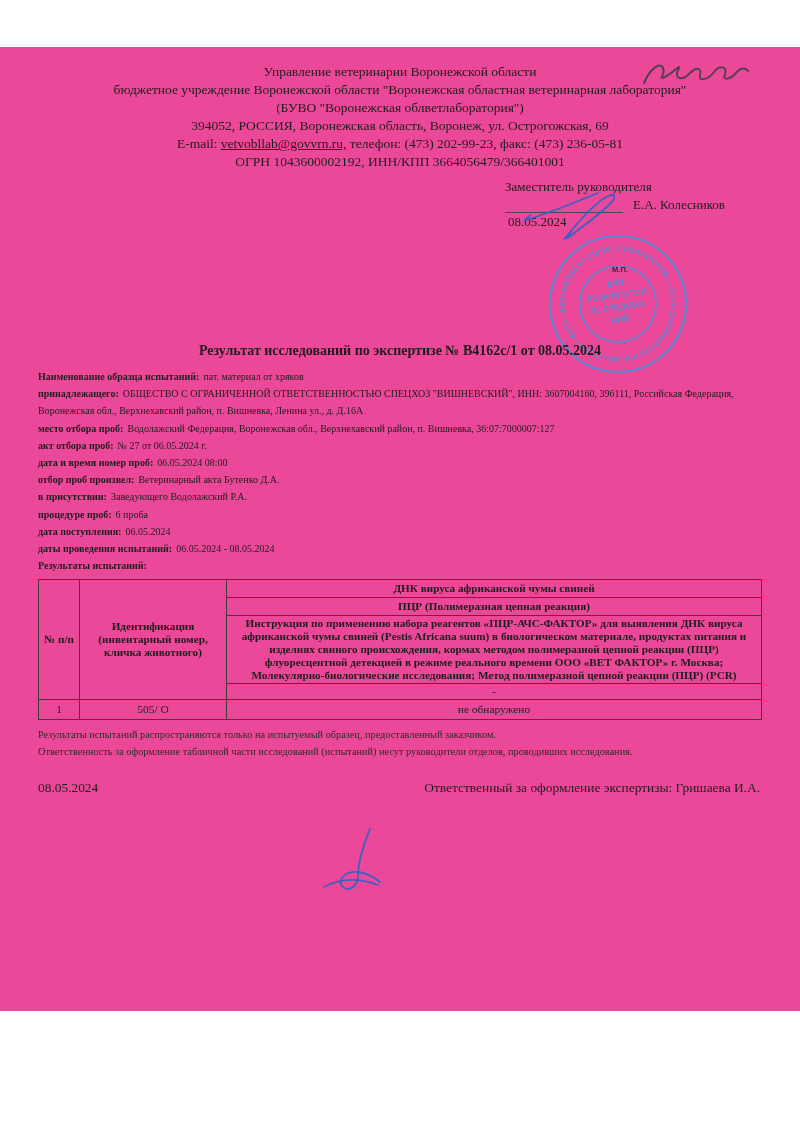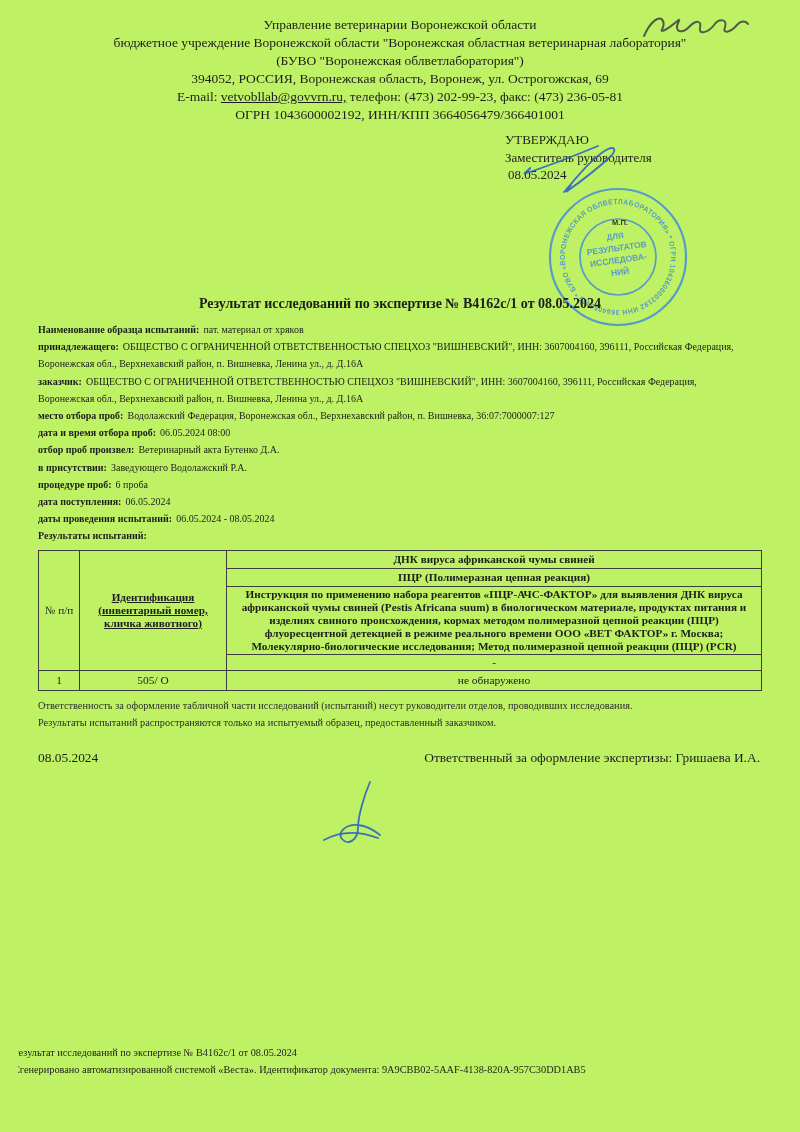--- a/index.html
+++ b/index.html
@@ -1,18 +1,18 @@
 <!DOCTYPE html>
 <html><head>
 <meta charset="utf-8">
 <style>
   html,body{margin:0;padding:0;background:#ffffff;}
   .page{
-    position:relative;width:800px;height:1132px;background:#bef264;overflow:hidden;
-    font-family:"Liberation Serif","DejaVu Serif",serif;color:#1d1d1d;
+    position:relative;width:800px;height:964px;background:#ec4899;overflow:hidden;
+    font-family:"Liberation Serif","DejaVu Serif",serif;color:#1d1d1d;margin-top:47px;
   }
   
   .org-header{position:absolute;top:16px;left:0;width:100%;text-align:center;
     font-size:13.5px;line-height:18px;}
   .org-header .email{ text-decoration:underline; }
   
   .approval{position:absolute;left:505px;top:131px;width:262px;font-size:13px;line-height:17.5px;}
   .sig-row{display:flex;align-items:flex-end;}
   .sig-line{width:118px;border-bottom:1px solid #4a4a4a;height:14px;margin-right:10px;}
   .approval-date{padding-left:3px;}
@@ -20,22 +20,22 @@
   .report-title{position:absolute;top:296px;left:0;width:100%;text-align:center;
     font-weight:bold;font-size:14px;}
   
   .content{position:absolute;left:38px;top:321px;width:726px;}
   .fields{width:717px;font-size:10px;line-height:17.2px;}
   .field .fl{font-weight:bold;margin-right:4px;}
   
   table.results{border-collapse:collapse;width:724px;margin-top:5px;table-layout:fixed;}
   table.results td{border:1px solid #3d3d3d;text-align:center;vertical-align:middle;
     padding:1px 4px;font-size:11.2px;line-height:13px;}
-  td.c-num{width:32px;font-weight:normal;}
-  td.c-id{width:138px;font-weight:bold;text-decoration:underline;}
+  td.c-num{width:32px;font-weight:bold;}
+  td.c-id{width:138px;font-weight:bold;}
   td.h-disease,td.h-method{font-weight:bold;height:15px;}
   td.h-instr{font-weight:bold;font-size:10.3px;line-height:12.3px;padding:2px 8px;height:60px;}
   td.h-norm{height:11px;font-size:10px;line-height:10px;}
   tr.data-row td{height:17px;font-size:11.4px;}
   
   .notes{margin-top:7px;font-size:10.3px;line-height:16.9px;color:#2c2c2c;width:724px;}
   .notes p{margin:0;}
   
   .signoff{margin-top:19px;display:flex;justify-content:space-between;align-items:flex-end;
     font-size:13.4px;width:722px;}
@@ -64,22 +64,25 @@
       <span>телефон: (473) 202-99-23, факс: (473) 236-05-81</span>
     </div>
     <div>ОГРН 1043600002192, ИНН/КПП 3664056479/366401001</div>
   </div>
 
   <svg class="sig" style="left:636px;top:2px;" width="115" height="48" viewBox="0 0 115 48">
     <path d="M8,34 C14,20 24,12 27,19 C30,26 21,31 29,28 C40,22 46,13 42,21 C38,30 46,32 53,25 C60,18 66,18 64,26 C62,33 72,31 78,23 C83,16 92,17 89,25 C86,33 95,30 101,23 C105,18 110,19 112,22" fill="none" stroke="#3b4046" stroke-width="2" stroke-linecap="round" opacity="0.85"></path>
   </svg>
 
   <div class="approval">
-    <div>УТВЕРЖДАЮ</div>
     <div>Заместитель руководителя</div>
+    <div class="sig-row">
+      <span class="sig-line"></span>
+      <span>Е.А. Колесников</span>
+    </div>
     <div class="approval-date">08.05.2024</div>
   </div>
 
   <svg class="sig" style="left:486px;top:142px;" width="160" height="60" viewBox="0 0 160 60">
     <path d="M112,4 C88,14 56,26 38,32 C44,26 47,23 41,30" fill="none" stroke="#2f62c4" stroke-width="1.8" stroke-linecap="round" opacity="0.9"></path>
     <path d="M78,50 C92,34 108,14 122,7 C129,4 131,8 124,15 C110,28 94,40 80,50 C85,43 87,40 81,49" fill="none" stroke="#2f62c4" stroke-width="1.8" stroke-linecap="round" opacity="0.9"></path>
   </svg>
 
   <svg class="stamp" width="144" height="144" viewBox="0 0 144 144">
     <circle cx="72" cy="72" r="68" fill="none" stroke="#4c8fd6" stroke-width="2.2"></circle>
@@ -98,23 +101,23 @@
       <text x="72" y="90" font-size="8.5">НИЙ</text>
     </g>
   </svg>
 
   <div class="report-title">Результат исследований по экспертизе № В4162с/1 от 08.05.2024</div>
 
   <div class="content">
     <div class="fields">
       <div class="field"><span class="fl">Наименование образца испытаний:</span><span class="fv">пат. материал от хряков</span></div>
       <div class="field"><span class="fl">принадлежащего:</span><span class="fv">ОБЩЕСТВО С ОГРАНИЧЕННОЙ ОТВЕТСТВЕННОСТЬЮ СПЕЦХОЗ "ВИШНЕВСКИЙ", ИНН: 3607004160, 396111, Российская Федерация, Воронежская обл., Верхнехавский район, п. Вишневка, Ленина ул., д. Д.16А</span></div>
-      <div class="field"><span class="fl">заказчик:</span><span class="fv">ОБЩЕСТВО С ОГРАНИЧЕННОЙ ОТВЕТСТВЕННОСТЬЮ СПЕЦХОЗ "ВИШНЕВСКИЙ", ИНН: 3607004160, 396111, Российская Федерация, Воронежская обл., Верхнехавский район, п. Вишневка, Ленина ул., д. Д.16А</span></div>
       <div class="field"><span class="fl">место отбора проб:</span><span class="fv">Водолажский Федерация, Воронежская обл., Верхнехавский район, п. Вишневка, 36:07:7000007:127</span></div>
-      <div class="field"><span class="fl">дата и время отбора проб:</span><span class="fv">06.05.2024 08:00</span></div>
+      <div class="field"><span class="fl">акт отбора проб:</span><span class="fv">№ 27 от 06.05.2024 г.</span></div>
+      <div class="field"><span class="fl">дата и время номер проб:</span><span class="fv">06.05.2024 08:00</span></div>
       <div class="field"><span class="fl">отбор проб произвел:</span><span class="fv">Ветеринарный акта Бутенко Д.А.</span></div>
       <div class="field"><span class="fl">в присутствии:</span><span class="fv">Заведующего Водолажский Р.А.</span></div>
       <div class="field"><span class="fl">процедуре проб:</span><span class="fv">6 проба</span></div>
       <div class="field"><span class="fl">дата поступления:</span><span class="fv">06.05.2024</span></div>
       <div class="field"><span class="fl">даты проведения испытаний:</span><span class="fv">06.05.2024 - 08.05.2024</span></div>
       <div class="field"><span class="fl">Результаты испытаний:</span></div>
     </div>
 
     <table class="results">
       <tbody>
@@ -134,22 +137,22 @@
         </tr>
         <tr class="data-row">
           <td>1</td>
           <td>505/ О</td>
           <td>не обнаружено</td>
         </tr>
       </tbody>
     </table>
 
     <div class="notes">
+      <p>Результаты испытаний распространяются только на испытуемый образец, предоставленный заказчиком.</p>
       <p>Ответственность за оформление табличной части исследований (испытаний) несут руководители отделов, проводивших исследования.</p>
-      <p>Результаты испытаний распространяются только на испытуемый образец, предоставленный заказчиком.</p>
     </div>
 
     <div class="signoff">
       <span>08.05.2024</span>
       <span>Ответственный за оформление экспертизы: Гришаева И.А.</span>
     </div>
   </div>
 
   <svg class="sig" style="left:312px;top:772px;" width="95" height="80" viewBox="0 0 95 80">
     <path d="M58,10 C52,24 46,44 46,56 C46,68 36,74 30,67 C25,61 33,52 46,53 C56,54 63,59 68,63" fill="none" stroke="#2f62c4" stroke-width="1.8" stroke-linecap="round" opacity="0.9"></path>

